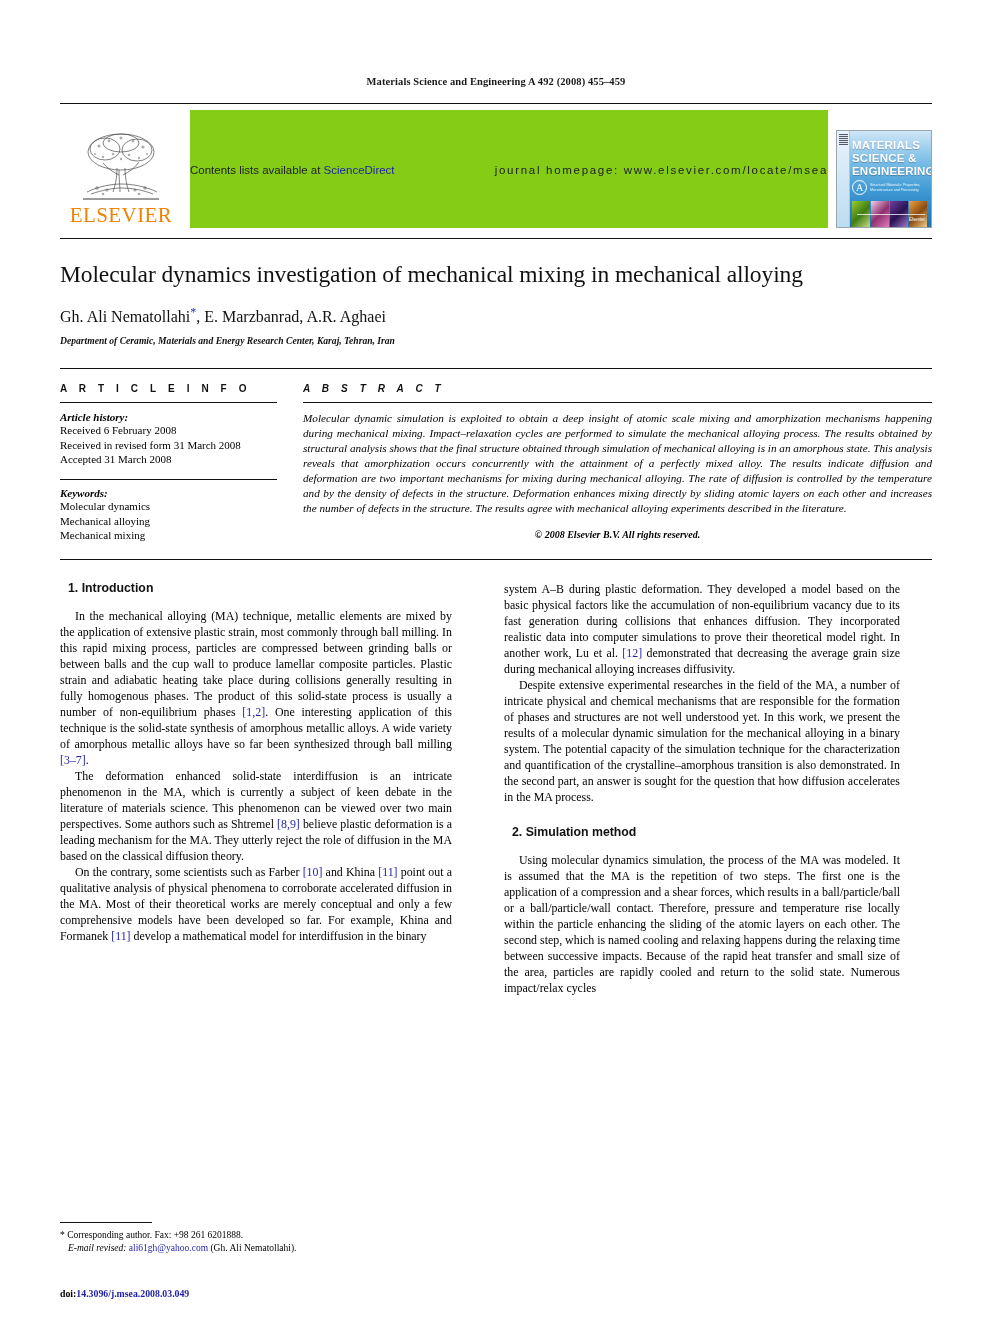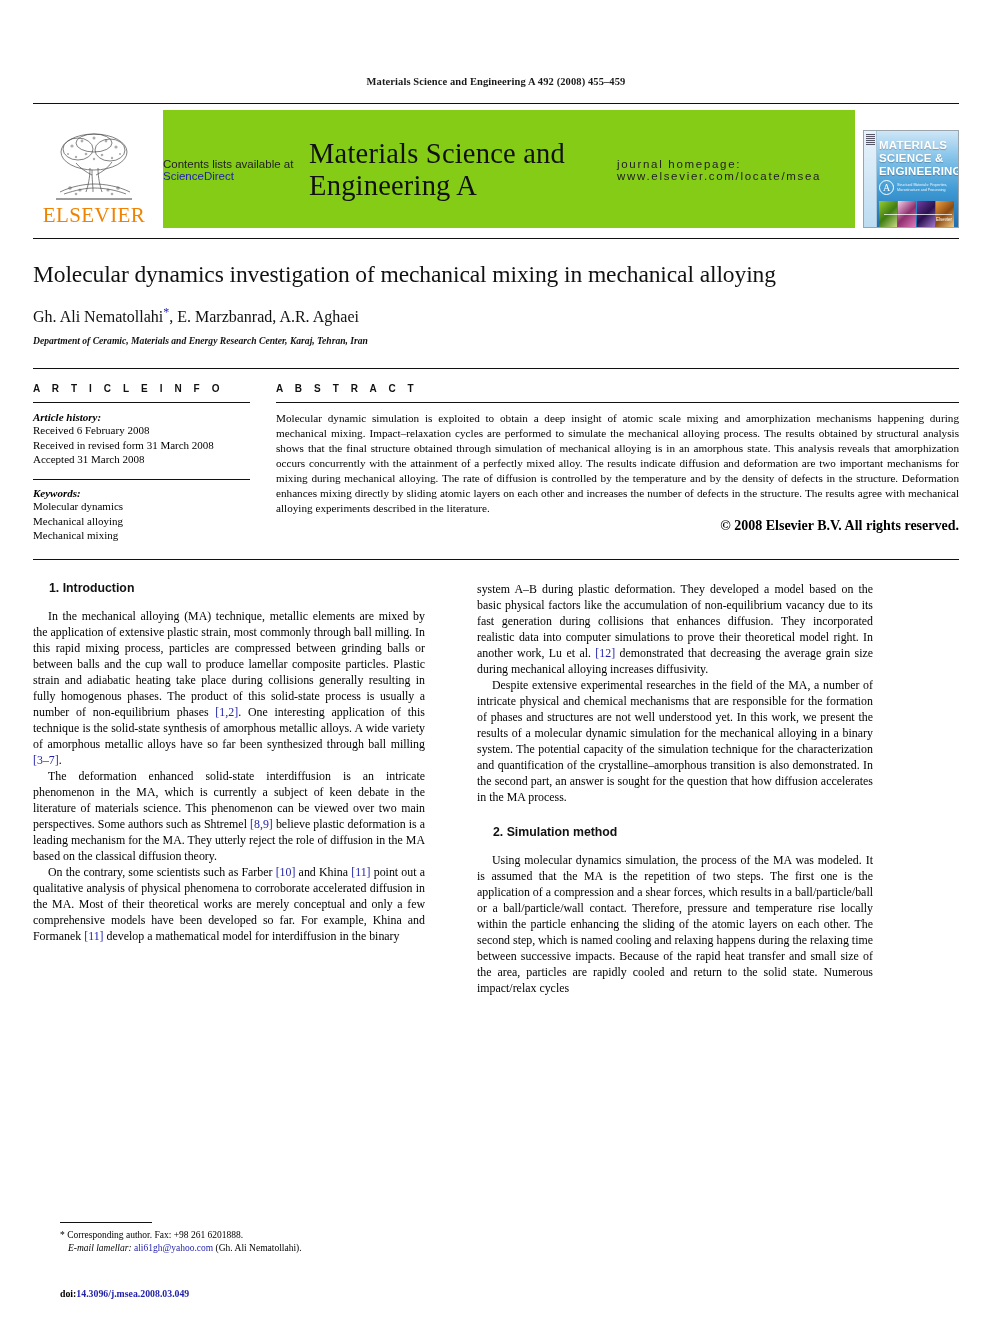--- a/index.html
+++ b/index.html
@@ -6,21 +6,21 @@
   html, body { margin: 0; padding: 0; }
   body {
     width: 992px;
     height: 1323px;
     background: #ffffff;
     font-family: "Liberation Serif", "DejaVu Serif", serif;
     color: #000000;
     position: relative;
     overflow: hidden;
   }
-  .page { position: relative; width: 992px; height: 1323px; padding: 0 33px; }
+  .page { position: relative; width: 992px; height: 1323px; padding: 0 60px; }
 
   
   .running-head {
     text-align: center;
     font-size: 10.5px;
     font-weight: bold;
     letter-spacing: .1px;
     padding-top: 76px;
     color: #1a1a1a;
   }
@@ -161,56 +161,56 @@
     font-style: italic;
     font-weight: bold;
     margin-top: 9px;
     color: #111;
   }
 
   
   .info-rule { border-top: 1.2px solid #111; margin-top: 22px; }
   .info-abstract { display: flex; margin-top: 14px; }
   .col-info { width: 243px; flex: 0 0 243px; padding-right: 26px; }
-  .col-abstract { flex: 1 1 auto; }
+  .col-abstract { flex: 1 1 auto; font-style: italic; }
   .sec-head {
     font-family: "Liberation Sans", sans-serif;
     font-size: 10px;
     font-weight: bold;
     letter-spacing: 4.6px;
     color: #111;
   }
   .thick-rule { border-top: 1.6px solid #111; margin: 8px 0 8px 0; }
   .ital-label { font-style: italic; font-weight: bold; font-size: 11px; }
   .hist-line, .kw-line { font-size: 11px; line-height: 1.33; }
   .kw-block { margin-top: 12px; }
   .kw-rule { border-top: 1px solid #111; margin-bottom: 7px; }
   .abstract-body {
     font-size: 11.2px;
     line-height: 1.345;
     text-align: justify;
   }
   .copyright {
-    text-align: right;
-    font-size: 14px;
-    font-weight: bold;
-    margin-top: 2px;
+    text-align: center;
+    font-size: 10px;
+    font-weight: bold;
+    margin-top: 13px;
   }
 
   
   .body-rule { border-top: 1.2px solid #111; margin-top: 16px; }
   .two-col { display: flex; margin-top: 21px; }
   .col { width: 420px; flex: 0 0 420px; }
   .col-left { padding-right: 28px; }
   .col-right { padding-left: 24px; }
   .h2 {
     font-family: "Liberation Sans", sans-serif;
     font-size: 12.3px;
     font-weight: bold;
-    margin: 0 0 13px 16px;
+    margin: 0 0 13px 8px;
     color: #111;
   }
   .h2.spaced { margin-top: 20px; }
   p.body {
     font-size: 11.9px;
     line-height: 1.345;
     text-align: justify;
     margin: 0;
     text-indent: 15px;
   }
@@ -293,21 +293,20 @@
           </g>
           <line x1="10" y1="71" x2="86" y2="71" stroke="#3a3a3a" stroke-width="1.1"></line>
         </svg>
         <div class="elsevier-word">ELSEVIER</div>
       </div>
 
       <div class="banner-center">
         <div class="contents-line">
           <span>Contents lists available at </span><span class="sd">ScienceDirect</span>
         </div>
-        <div class="journal-title">Materials Science and Engineering A</div>
         <div class="homepage-line">journal homepage: www.elsevier.com/locate/msea</div>
       </div>
 
       <div class="cover-thumb">
         <div class="cover-leftbar"></div>
         <div class="cover-elsevier-mark"></div>
         <div class="cover-title">
           <div>MATERIALS</div>
           <div>SCIENCE &amp;</div>
           <div>ENGINEERING</div>
@@ -381,20 +380,20 @@
 
       <div class="h2 spaced">2.  Simulation method</div>
 
       <p class="body">Using molecular dynamics simulation, the process of the MA was modeled. It is assumed that the MA is the repetition of two steps. The first one is the application of a compression and a shear forces, which results in a ball/particle/ball or a ball/particle/wall contact. Therefore, pressure and temperature rise locally within the particle enhancing the sliding of the atomic layers on each other. The second step, which is named cooling and relaxing happens during the relaxing time between successive impacts. Because of the rapid heat transfer and small size of the area, particles are rapidly cooled and return to the solid state. Numerous impact/relax cycles</p>
     </div>
   </div>
 
   <div class="footnote">
     <div class="fn-rule"></div>
     <div class="fn-line">* Corresponding author. Fax: +98 261 6201888.</div>
-    <div class="fn-line" style="padding-left:18px"><span class="mail-label">E-mail lamellar:</span> <span class="mail">ali61gh@yahoo.com</span> <span>(Gh. Ali Nematollahi).</span></div>
+    <div class="fn-line" style="padding-left:18px"><span class="mail-label">E-mail revised:</span> <span class="mail">ali61gh@yahoo.com</span> <span>(Gh. Ali Nematollahi).</span></div>
   </div>
 
   <div class="issn-block">
     <div><span>doi:</span><span class="doi-link">14.3096/j.msea.2008.03.049</span></div>
   </div>
 
 </div>
 
 </body></html>

